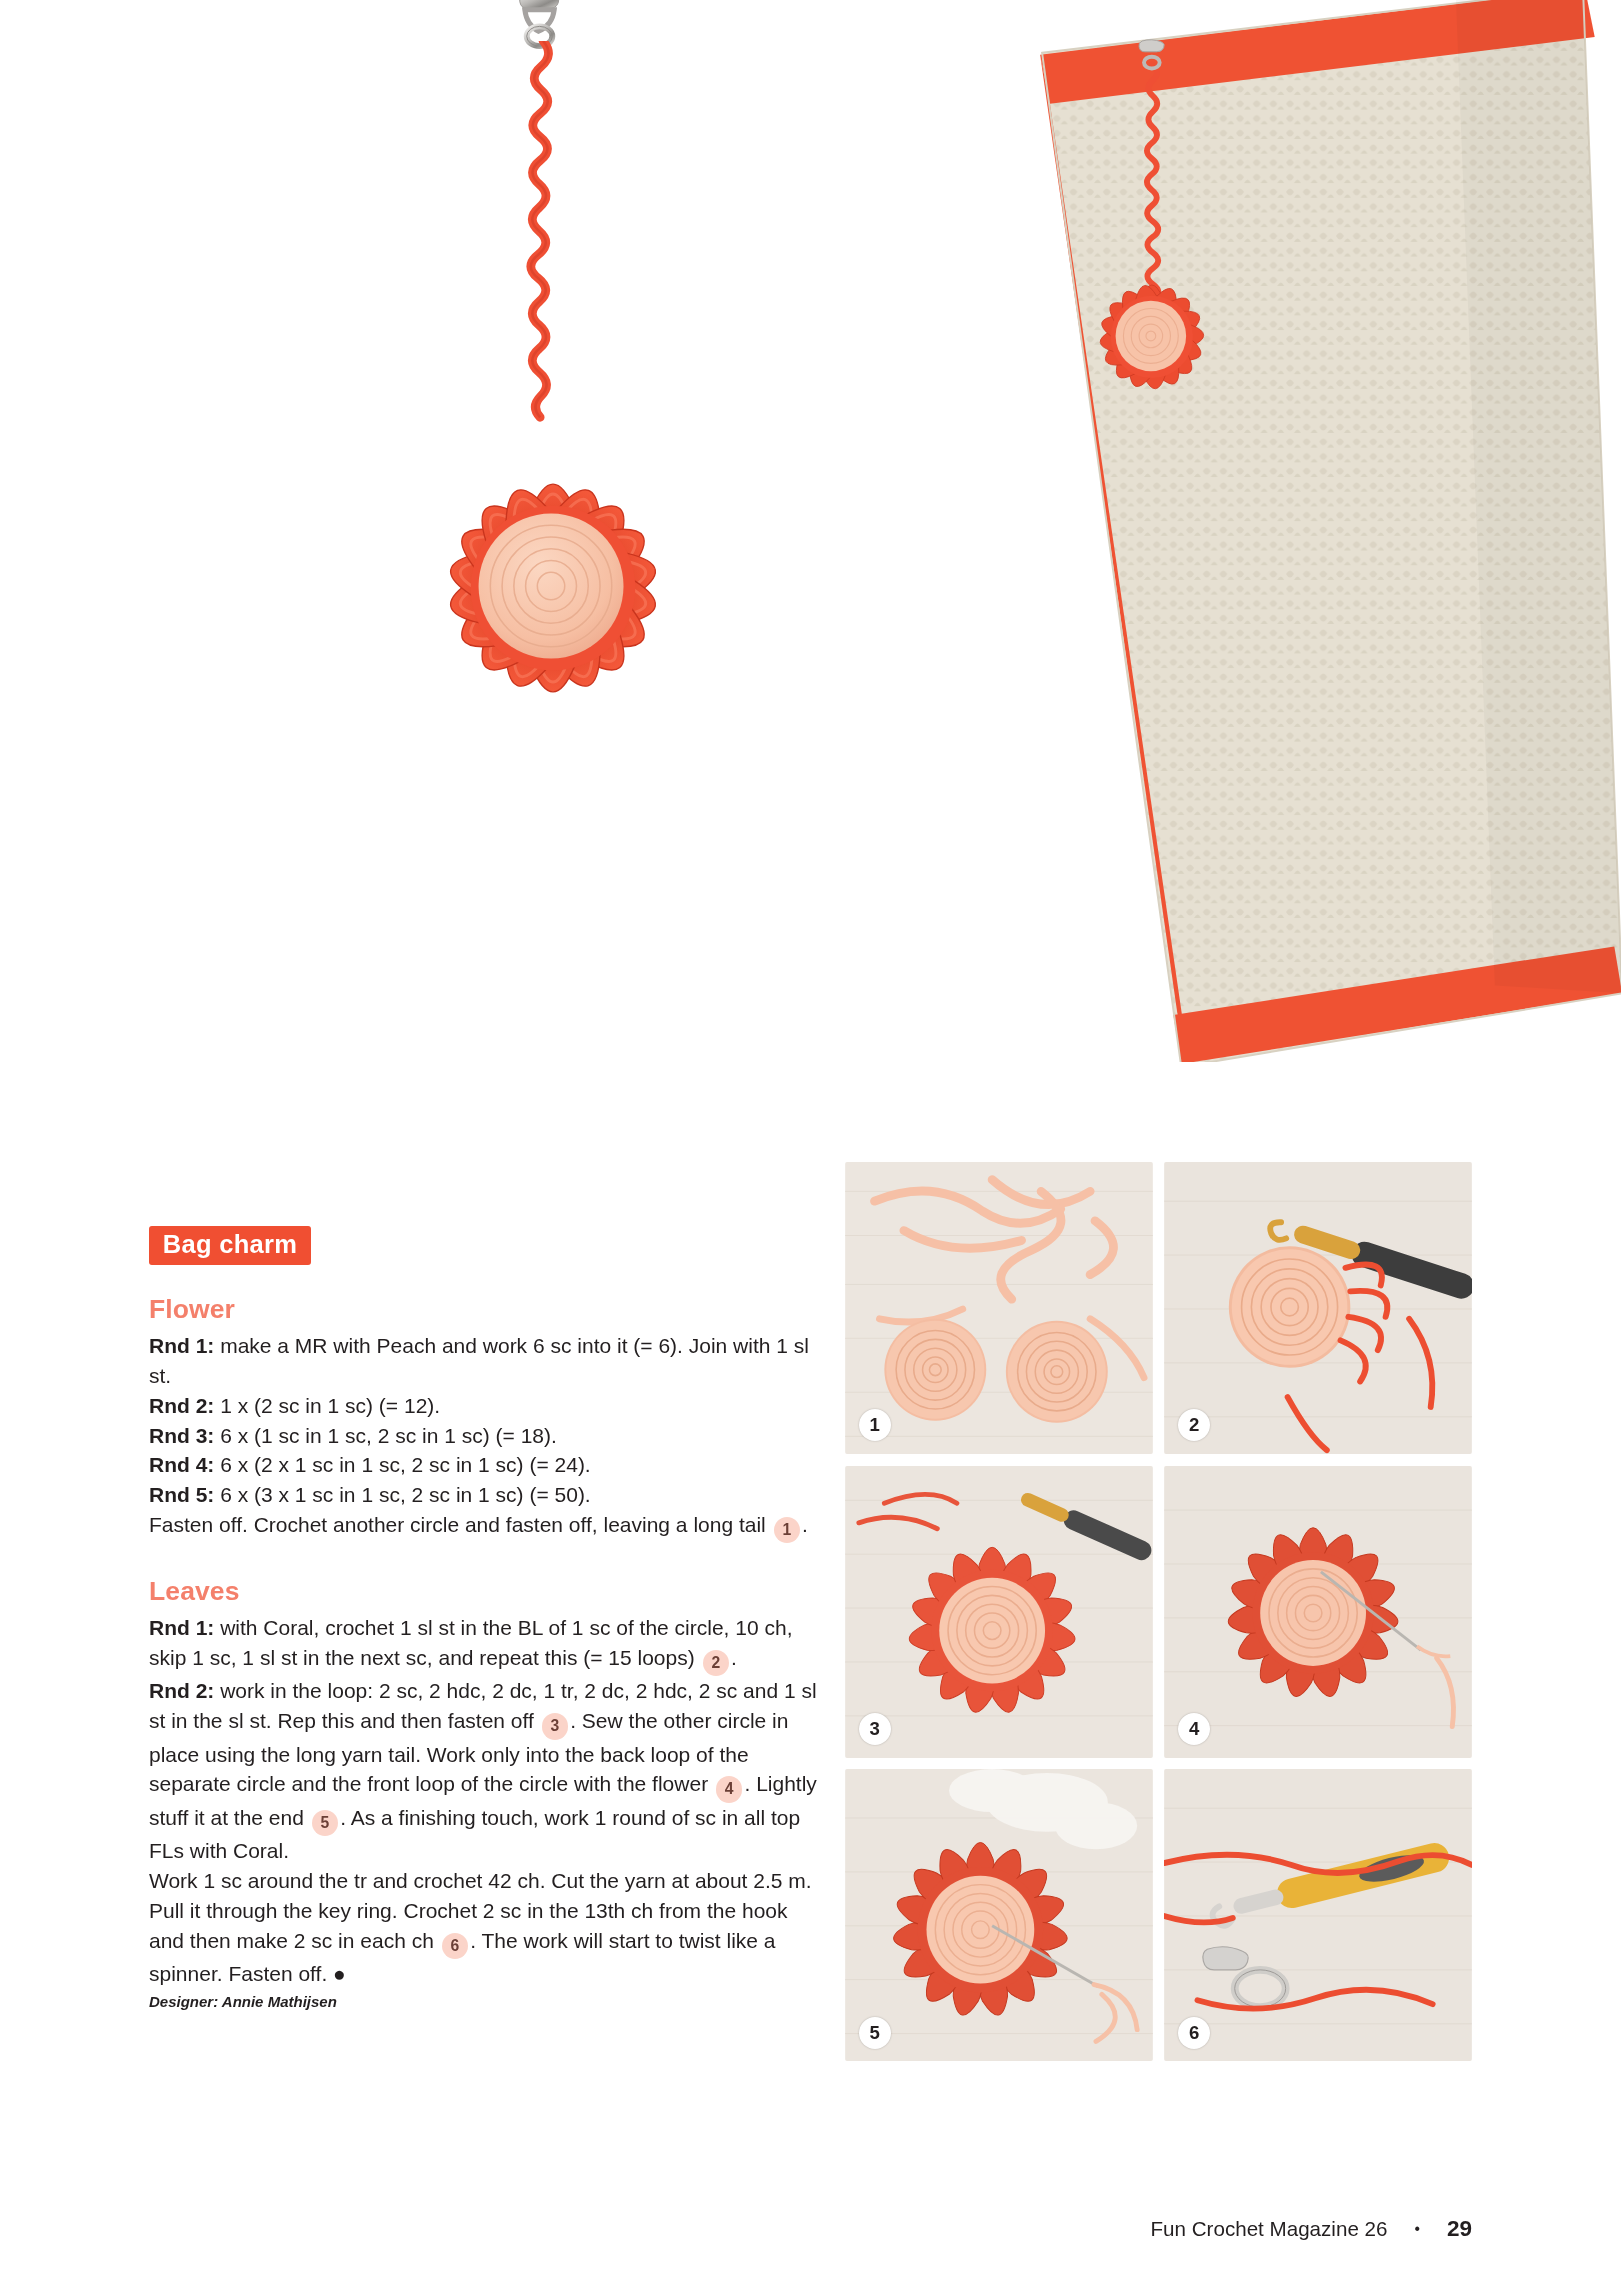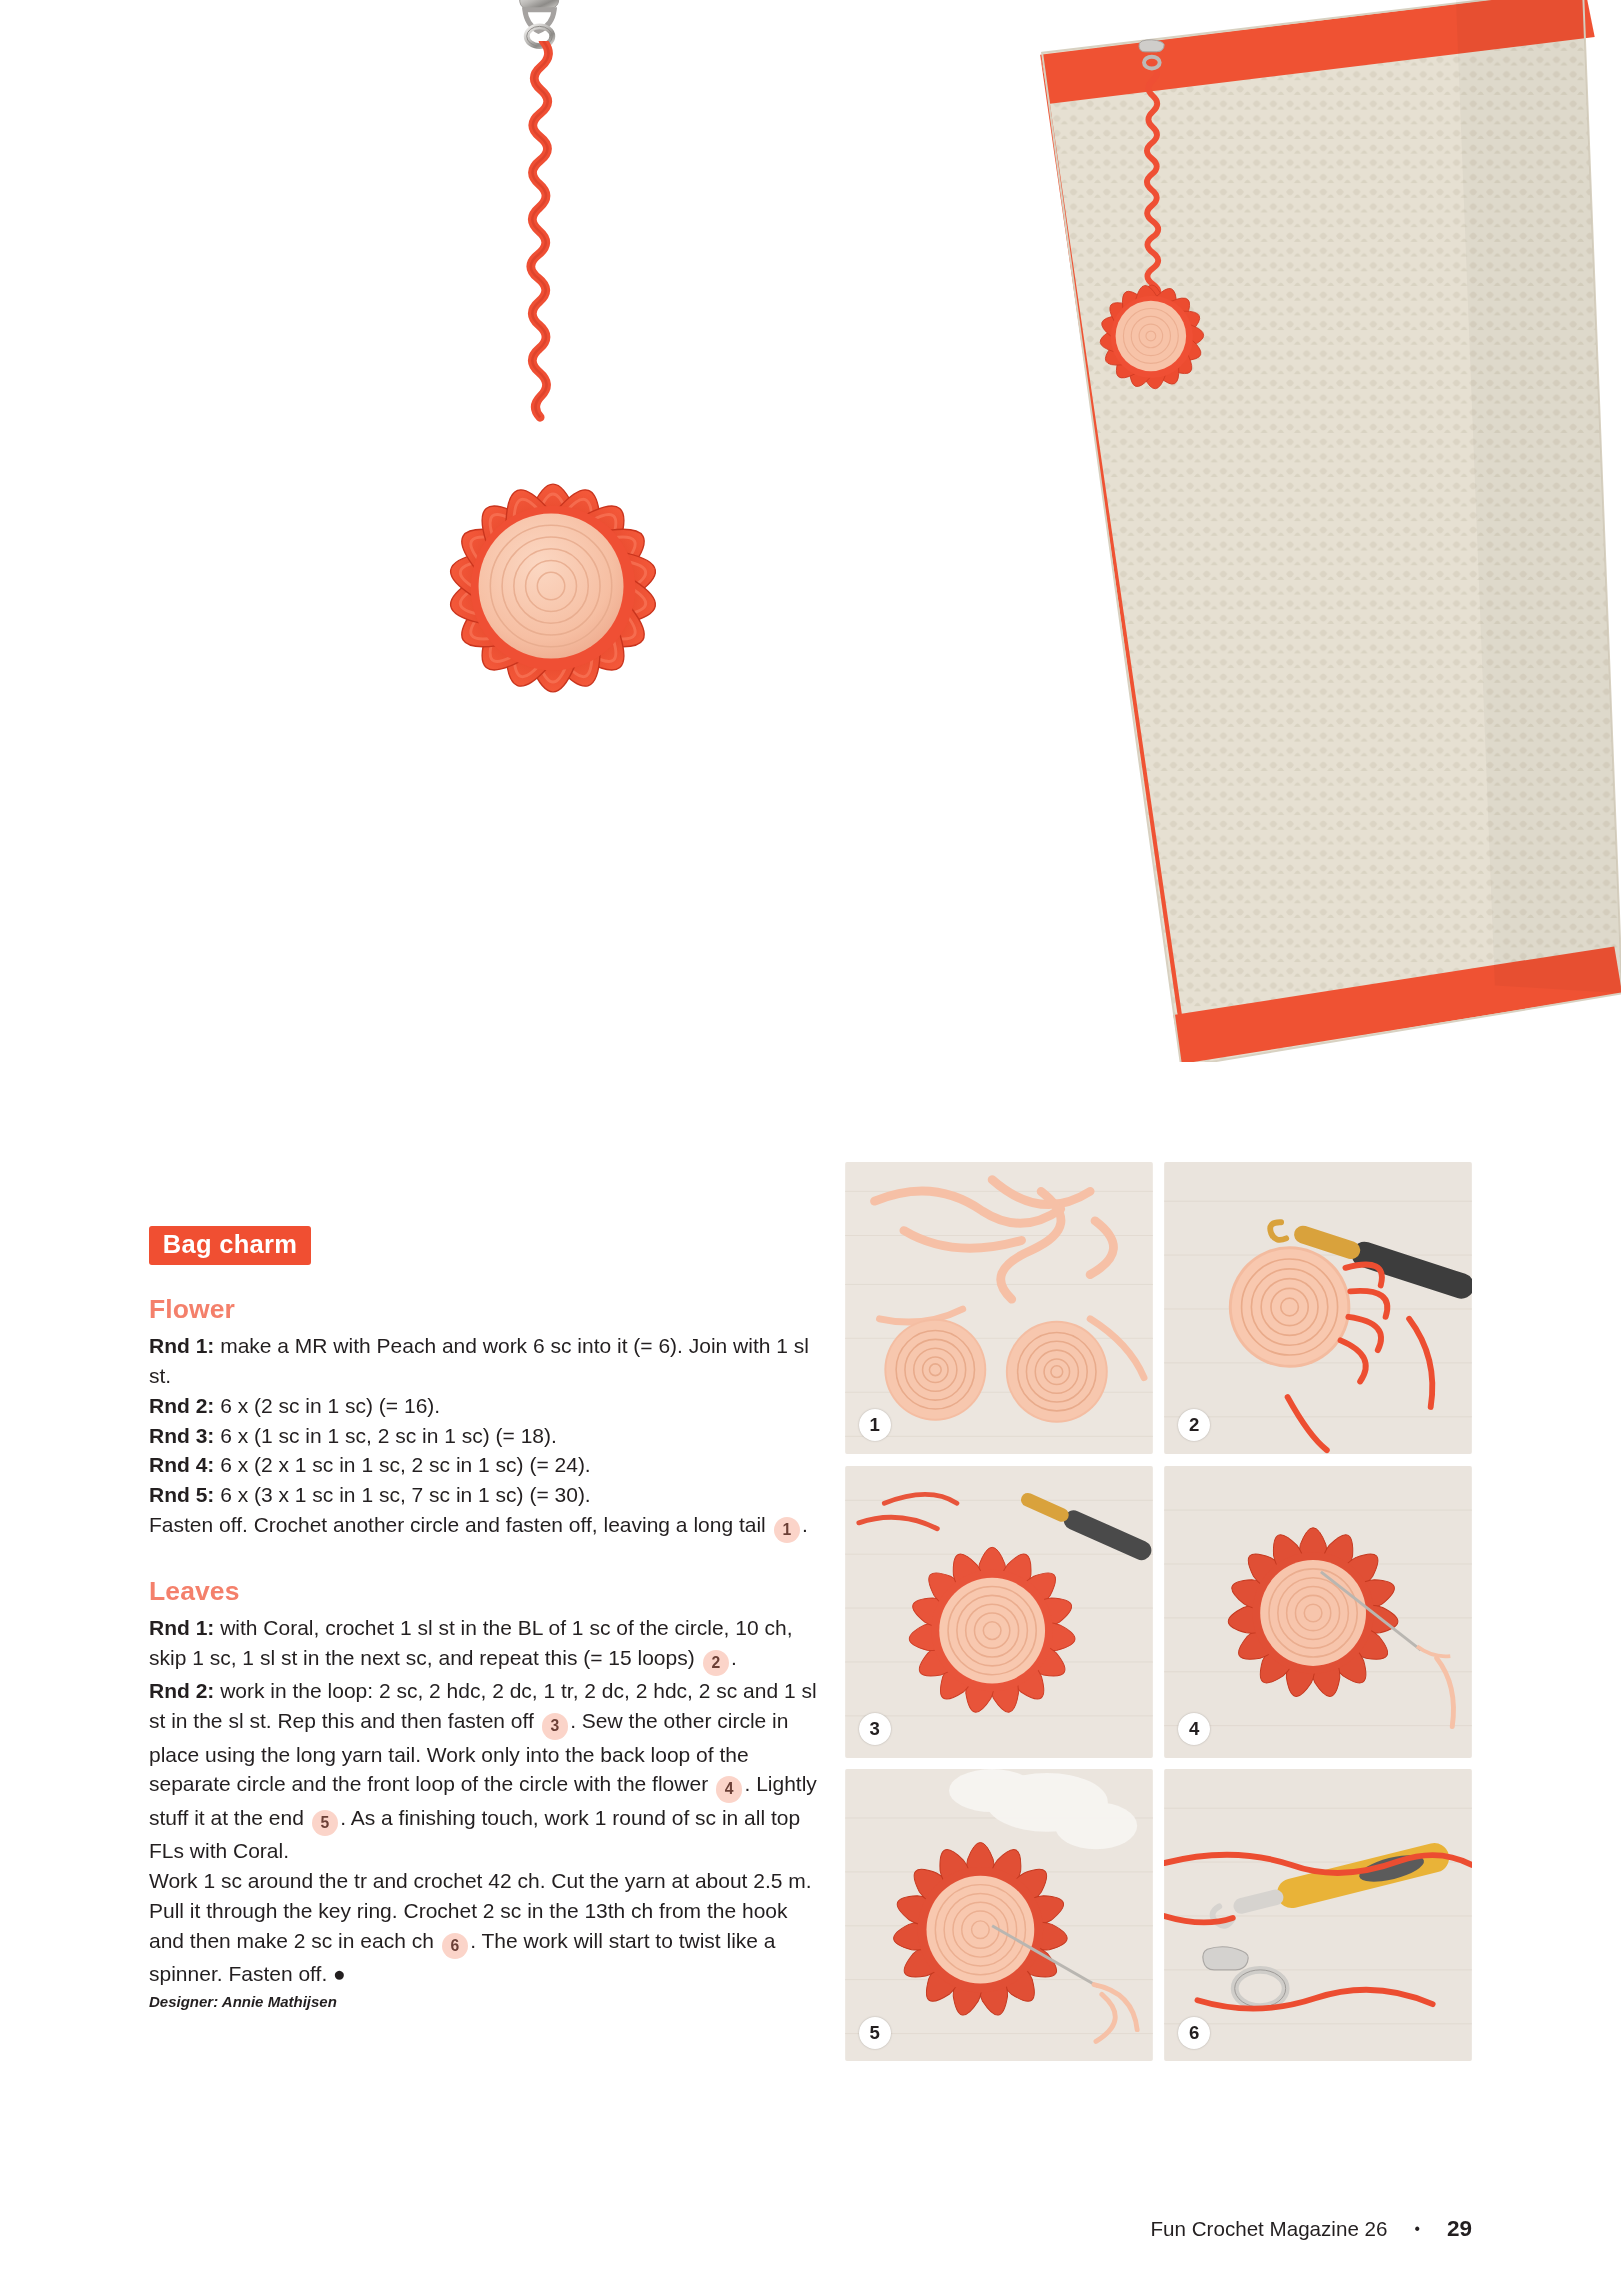--- a/index.html
+++ b/index.html
@@ -339,30 +339,30 @@
   <div class="textcol">
 
     <span class="badge">Bag charm</span>
 
     
     <h2 class="section">Flower</h2>
     <p class="body">
       <b>Rnd 1:</b><span> make a MR with Peach and work 6 sc into it (= 6). Join with 1 sl st.</span>
     </p>
     <p class="body">
-      <b>Rnd 2:</b><span> 6 x (2 sc in 1 sc) (= 16).</span>
+      <b>Rnd 2:</b><span> 1 x (2 sc in 1 sc) (= 12).</span>
     </p>
     <p class="body">
       <b>Rnd 3:</b><span> 6 x (1 sc in 1 sc, 2 sc in 1 sc) (= 18).</span>
     </p>
     <p class="body">
       <b>Rnd 4:</b><span> 6 x (2 x 1 sc in 1 sc,  2 sc in 1 sc) (= 24).</span>
     </p>
     <p class="body">
-      <b>Rnd 5:</b><span> 6 x (3 x 1 sc in 1 sc, 7 sc in 1 sc) (= 30).</span>
+      <b>Rnd 5:</b><span> 6 x (3 x 1 sc in 1 sc, 2 sc in 1 sc) (= 50).</span>
     </p>
     <p class="body">
       <span>Fasten off. Crochet another circle and fasten off, leaving a long tail</span>
       <span class="chip">1</span><span>.</span>
     </p>
 
     
     <h2 class="section tight">Leaves</h2>
     <p class="body">
       <b>Rnd 1:</b><span> with Coral, crochet 1 sl st in the BL of 1 sc of the circle, 10 ch, skip 1 sc, 1 sl st in the next sc, and repeat this (= 15 loops)</span>

